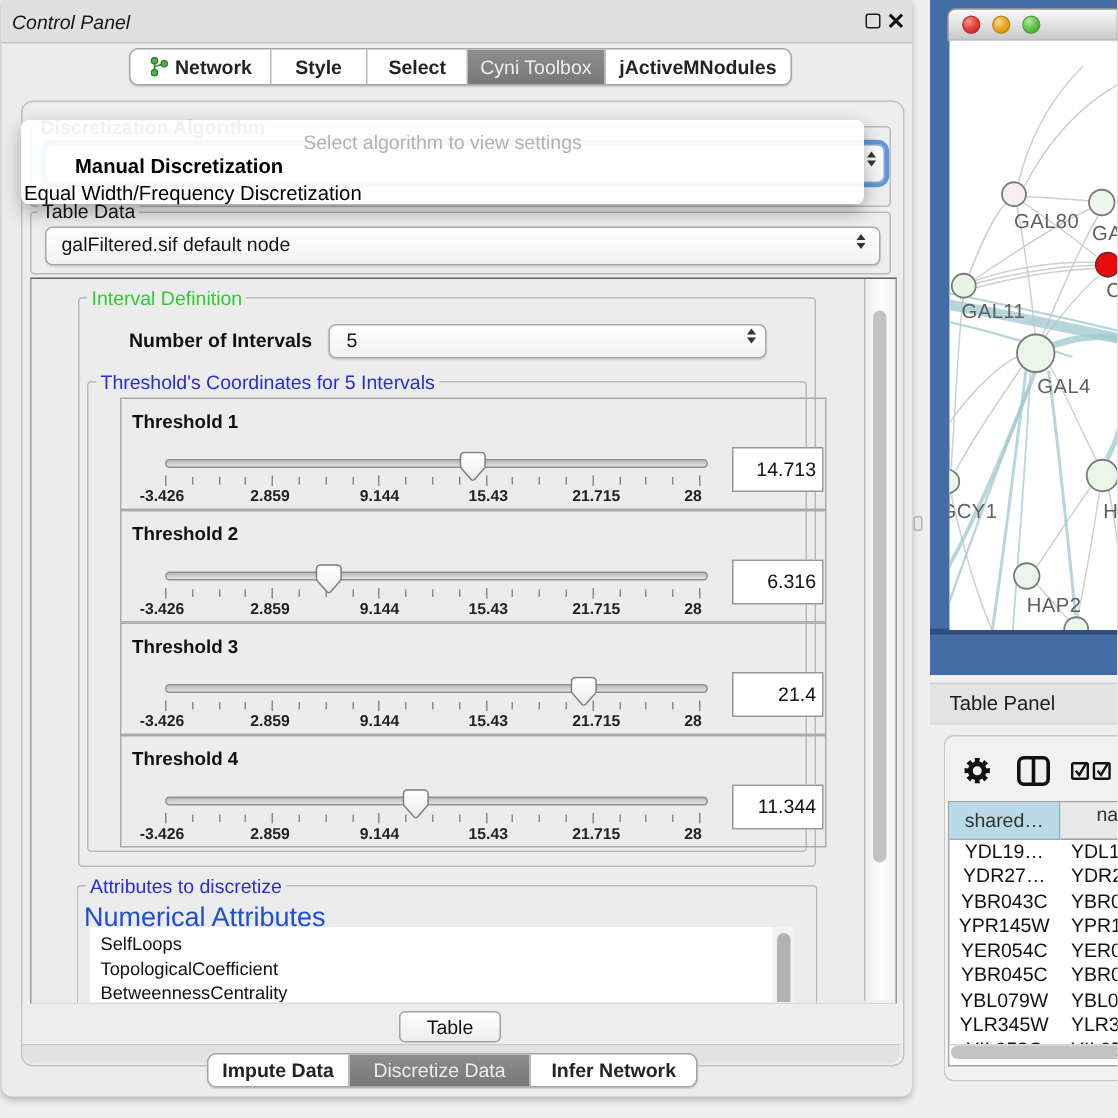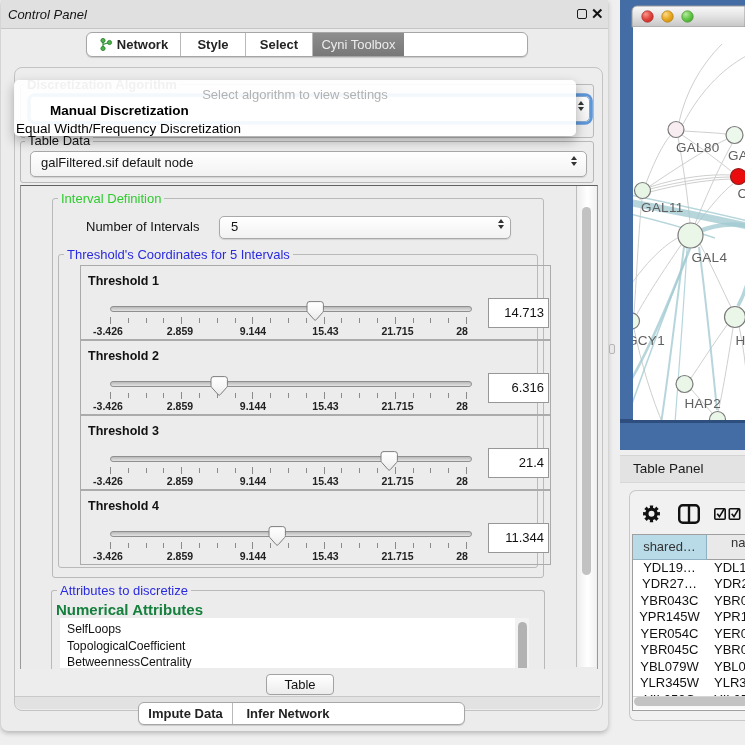--- a/index.html
+++ b/index.html
@@ -39,20 +39,21 @@
     <svg width="14" height="15" viewBox="0 0 14 15" style="margin-right:4px;">
       <path d="M4 4 L4 11 M4 7.5 L10 5.5" stroke="#2e8f2e" stroke-width="1.2" fill="none"></path>
       <circle cx="4" cy="3.5" r="2.1" fill="#4db34d" stroke="#257825" stroke-width="0.8"></circle>
       <circle cx="4" cy="11.5" r="2.1" fill="#4db34d" stroke="#257825" stroke-width="0.8"></circle>
       <circle cx="10.5" cy="5.5" r="2.1" fill="#4db34d" stroke="#257825" stroke-width="0.8"></circle>
     </svg>
     Network</div>
   <div class="s" style="width:64px;">Style</div>
   <div class="s" style="width:66px;">Select</div>
   <div class="s sel" style="width:91px;">Cyni Toolbox</div>
+  <div class="s" style="width:124px;">jActiveMNodules</div>
 </div>
 
 <div class="abs" style="left:14px;top:67px;width:587px;height:642px;background:#ededed;border:1px solid #c3c3c3;border-radius:8px;"></div>
 
 <div class="abs" style="left:15px;top:696px;width:585px;height:12px;background:#e2e2e2;border-top:1px solid #c9c9c9;border-radius:0 0 7px 7px;"></div>
 
 <div class="gbox" style="left:20px;top:84px;width:572px;height:52px;"></div>
 <div class="abs" style="left:24px;top:77px;font-size:13px;font-weight:bold;color:#3f3f3f;background:#ededed;padding:0 3px;">Discretization Algorithm</div>
 
 <div class="combo" style="left:30px;top:96px;width:558px;height:24px;border-color:#86a9d2;box-shadow:0 0 0 2.8px #5e97d8;"></div>
@@ -76,21 +77,21 @@
   </div>
 
 <div class="abs" style="left:20px;top:185px;width:576px;height:483px;background:#ececec;border:1px solid #9a9a9a;border-top-color:#616161;"></div>
 
 <div class="abs" style="left:576px;top:186px;width:19px;height:481px;background:linear-gradient(90deg,#ededed,#ffffff 55%,#f2f2f2);border-left:1px solid #bdbdbd;"></div>
 <div class="abs" style="left:582px;top:207px;width:9px;height:368px;background:#c2c2c2;border-radius:4.5px;"></div>
 
 <div class="gbox" style="left:52px;top:198px;width:490px;height:378px;"></div>
 <div class="gtitle" style="left:58px;top:192px;color:#2ecc2e;">Interval Definition</div>
 
-<div class="abs" style="left:86px;top:219px;font-size:13px;font-weight:normal;color:#111;">Number of Intervals</div>
+<div class="abs" style="left:86px;top:219px;font-size:13px;font-weight:bold;color:#111;">Number of Intervals</div>
 <div class="combo" style="left:219px;top:216px;width:290px;height:21px;"></div>
 <div class="ctext" style="left:231px;top:219px;">5</div>
 <div class="stepper" style="left:498px;top:219px;">
     <div class="arrup"></div>
     <div class="arrdn"></div>
   </div>
 
 <div class="gbox" style="left:58px;top:254px;width:478px;height:312px;"></div>
 <div class="gtitle" style="left:64px;top:248px;color:#2a2ae0;">Threshold's Coordinates for 5 Intervals</div>
 
@@ -258,32 +259,33 @@
             <stop offset="1" stop-color="#e9e9e9"></stop>
           </linearGradient>
         </defs>
         <path d="M3.2,0.6 h11.6 a2.6,2.6 0 0 1 2.6,2.6 v6.4 a2.6,2.6 0 0 1 -0.8,1.9 l-6.3,7.1 a1.4,1.4 0 0 1 -2.2,0 l-6.3,-7.1 a2.6,2.6 0 0 1 -0.8,-1.9 V3.2 a2.6,2.6 0 0 1 2.6,-2.6 z" fill="url(#gtN4)" stroke="#7e7e7e" stroke-width="1"></path>
       </svg></div>
     <div class="vbox">11.344</div>
   </div>
 
 <div class="gbox" style="left:51px;top:590px;width:492px;height:85px;border-bottom:none;"></div>
 <div class="gtitle" style="left:57px;top:584px;color:#2a2ae0;">Attributes to discretize</div>
-<div class="abs" style="left:56px;top:601px;font-size:15px;font-weight:bold;color:#15803d;">Numerical Attributes</div>
+<div class="abs" style="left:56px;top:601px;font-size:18px;font-weight:normal;color:#1d4ed8;">Numerical Attributes</div>
 <div class="abs" style="left:60px;top:618px;width:469px;height:50px;background:#ffffff;overflow:hidden;">
   <div style="font-size:12.2px;color:#111;padding:3px 0 0 7px;line-height:16.5px;">SelfLoops<br>TopologicalCoefficient<br>BetweennessCentrality</div>
 </div>
 <div class="abs" style="left:515px;top:618px;width:14px;height:50px;background:#f2f2f2;"></div>
 <div class="abs" style="left:518px;top:622px;width:9px;height:46px;background:#b2b2b2;border-radius:4.5px 4.5px 0 0;"></div>
 
 <div class="abs" style="left:15px;top:669px;width:585px;height:27px;background:#ededed;"></div>
 <div class="abs" style="left:266px;top:674px;width:66px;height:19px;background:linear-gradient(#ffffff,#ececec);border:1px solid #a2a2a2;border-radius:4px;font-size:13px;color:#111;text-align:center;line-height:19px;">Table</div>
 
 <div class="seg" style="left:138px;top:702px;width:325px;height:21px;">
   <div class="s" style="width:93px;">Impute Data</div>
+  <div class="s sel" style="width:121px;">Discretize Data</div>
   <div class="s" style="width:110px;">Infer Network</div>
 </div>
 
 <div class="abs" style="left:609px;top:344px;width:4px;height:8px;border:1px solid #b5b5b5;border-radius:2px;background:#e8e8e8;"></div>
 
 <svg class="abs" style="left:620px;top:0;" width="125" height="455" viewBox="620 0 125 455">
 <defs>
 <linearGradient id="tbar" x1="0" y1="0" x2="0" y2="1">
  <stop offset="0" stop-color="#f9f9f9"></stop>
         <stop offset="0.5" stop-color="#e2e2e2"></stop>

